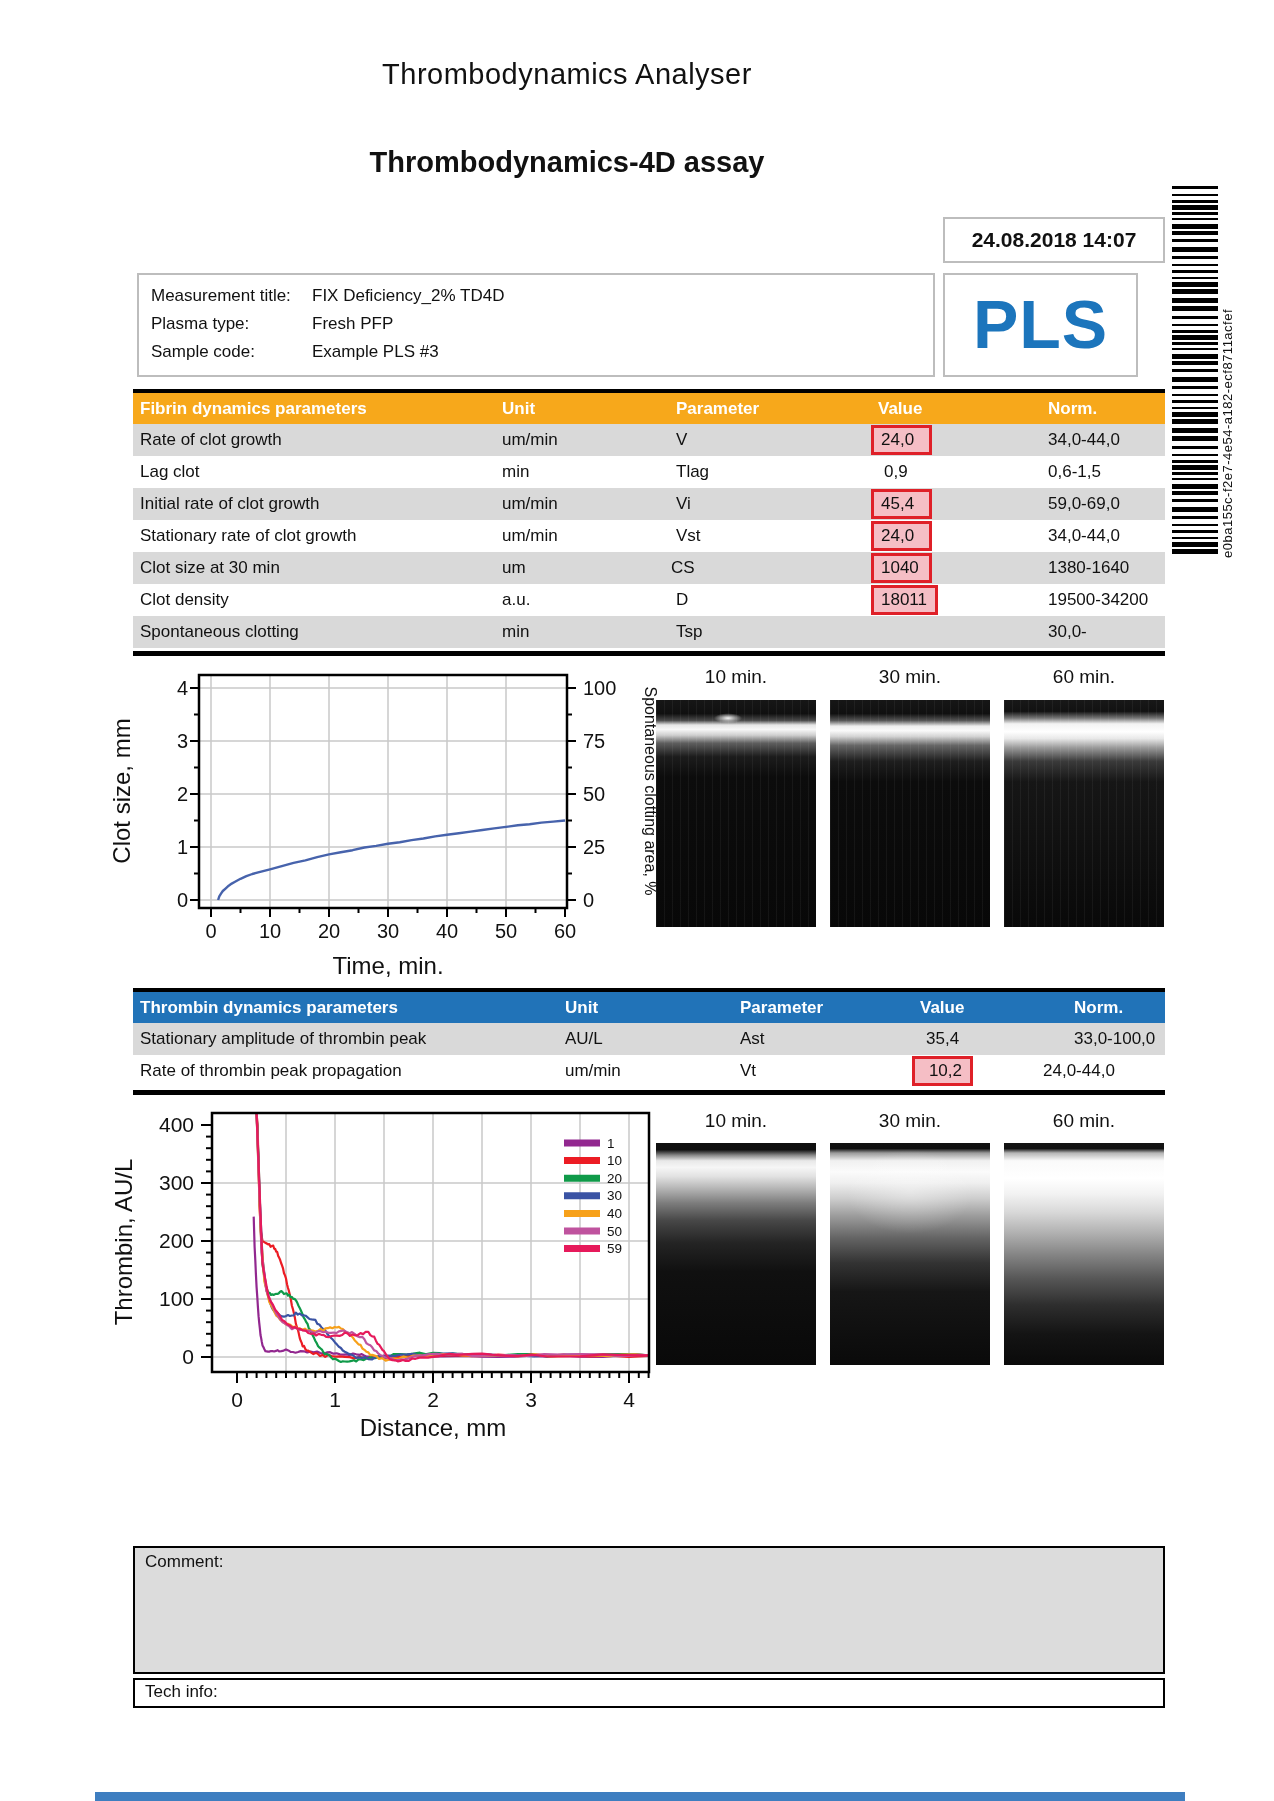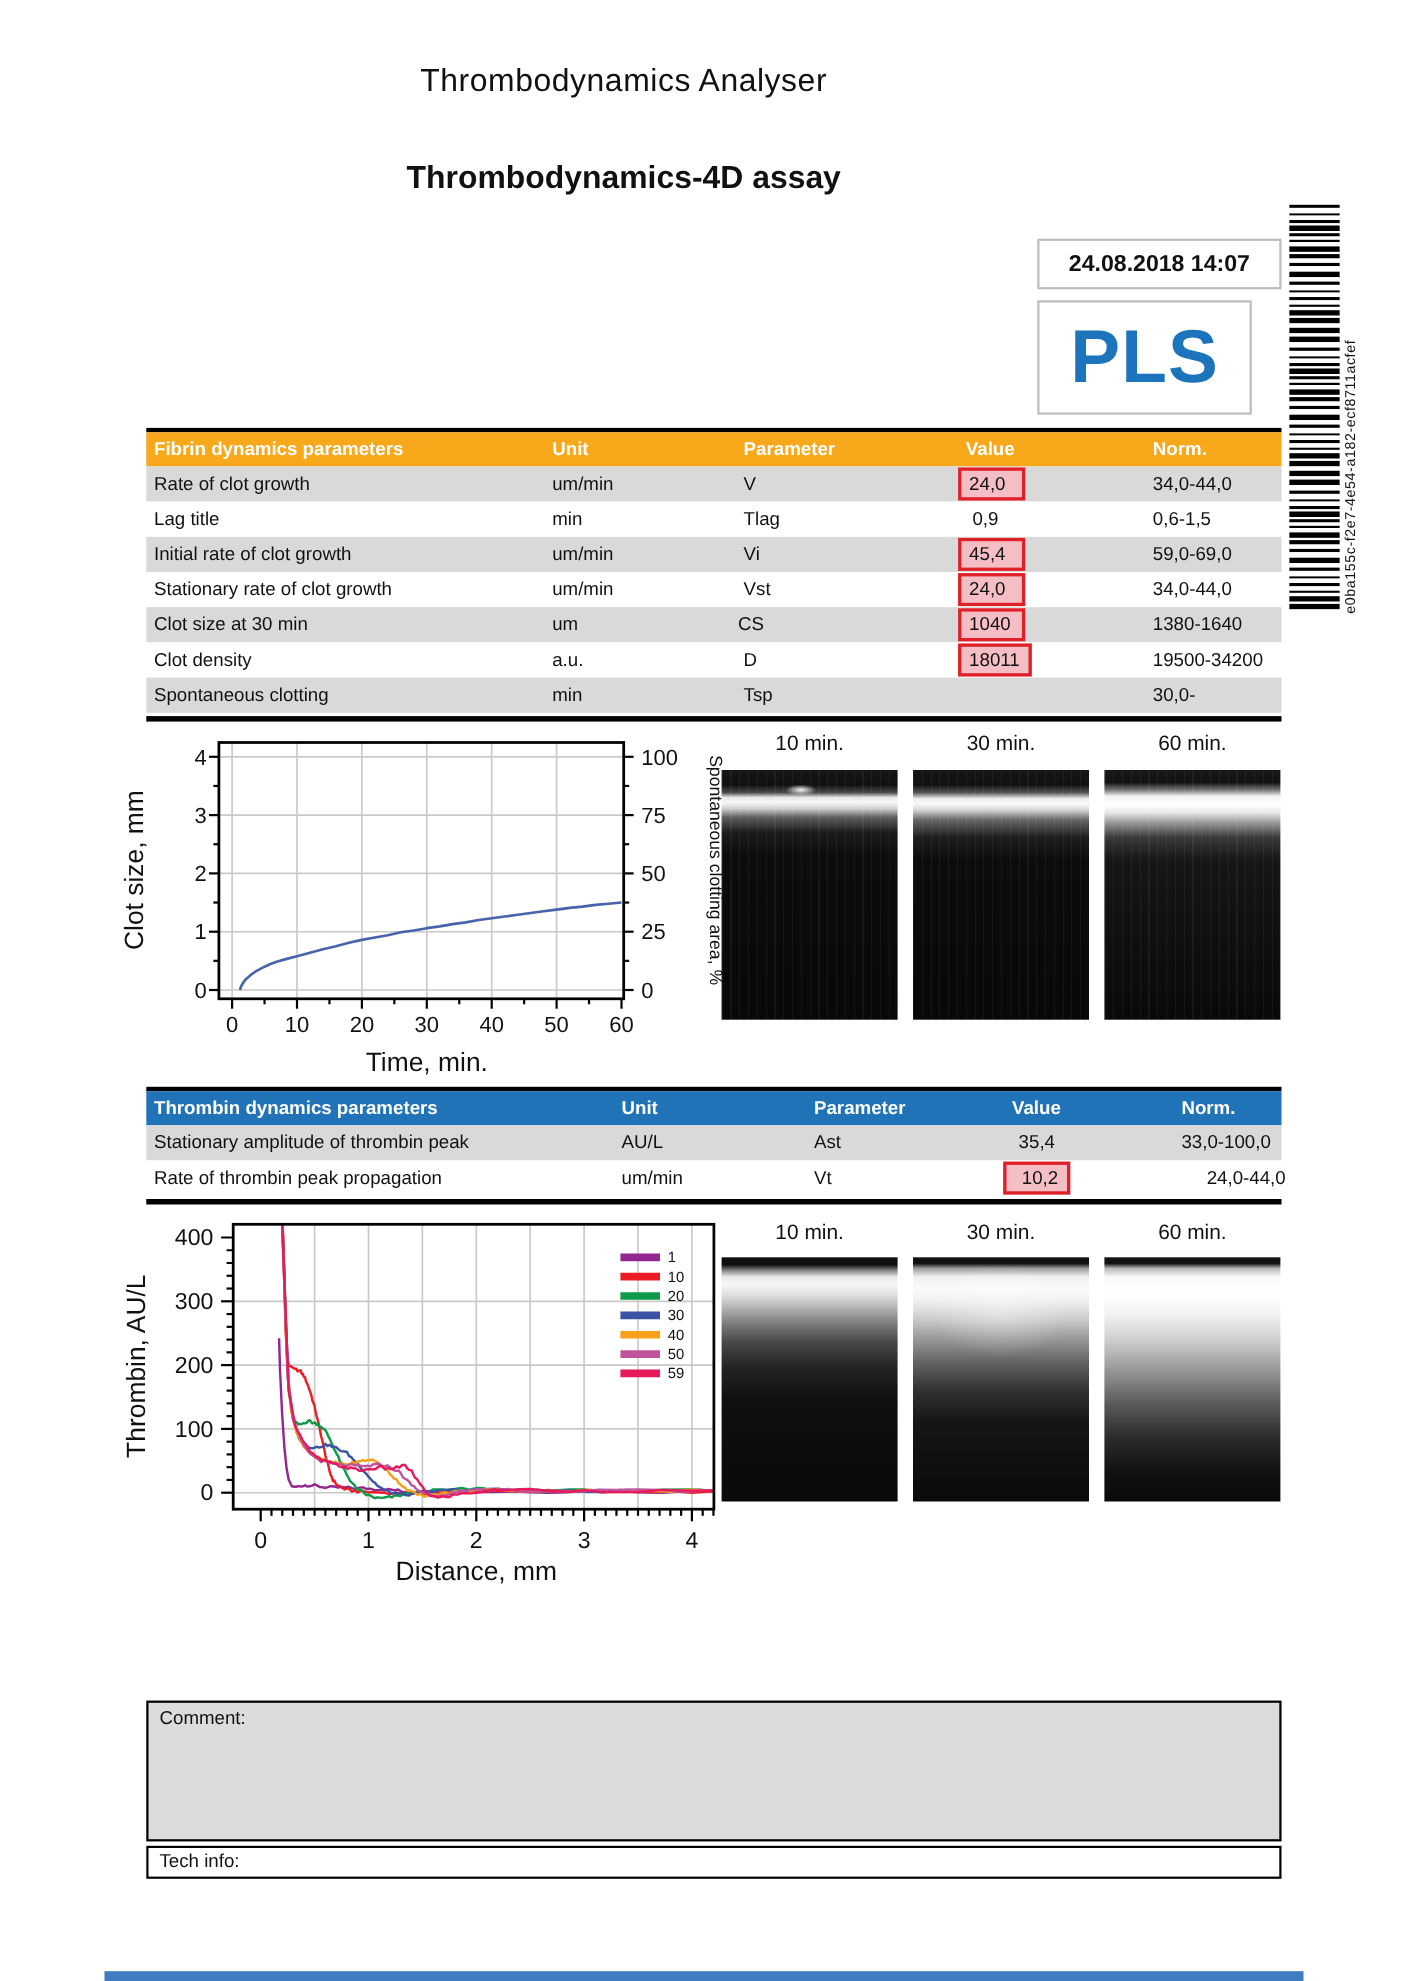--- a/index.html
+++ b/index.html
@@ -56,20 +56,34 @@
 <div class="page">
 
   <div class="abs center title" style="left:133px;top:58px;width:868px;">Thrombodynamics Analyser</div>
 
   <div class="abs center subtitle" style="left:133px;top:146px;width:868px;">Thrombodynamics-4D assay</div>
 
   <div class="abs box" style="left:943px;top:217px;width:222px;height:46px;">
     <div class="datetext">24.08.2018 14:07</div>
   </div>
 
+  <div class="abs box" style="left:137px;top:273px;width:798px;height:104px;">
+    <div class="meas-row" style="top:7px;width:780px;">
+      <span class="meas-label">Measurement title:</span>
+      <span class="meas-value">FIX Deficiency_2% TD4D</span>
+    </div>
+    <div class="meas-row" style="top:35px;width:780px;">
+      <span class="meas-label">Plasma type:</span>
+      <span class="meas-value">Fresh PFP</span>
+    </div>
+    <div class="meas-row" style="top:63px;width:780px;">
+      <span class="meas-label">Sample code:</span>
+      <span class="meas-value">Example PLS #3</span>
+    </div>
+  </div>
 
   <div class="abs box" style="left:943px;top:273px;width:195px;height:104px;">
     <div class="pls">PLS</div>
   </div>
 
   <div class="barcode">
       <div style="height: 3px; background: rgb(0, 0, 0);"></div>
       <div style="height: 5px; background: rgb(255, 255, 255);"></div>
       <div style="height: 2px; background: rgb(0, 0, 0);"></div>
       <div style="height: 4px; background: rgb(255, 255, 255);"></div>
@@ -186,21 +200,21 @@
         <span style="left: 915px;">Norm.</span>
       </div>
       <div class="trow alt">
         <span class="cell" style="left: 7px;">Rate of clot growth</span>
         <span class="cell" style="left: 369px;">um/min</span>
         <span class="cell" style="left: 543px;">V</span>
         <span class="flagbox" style="left: 738px;">24,0</span>
         <span class="cell" style="left: 915px;">34,0-44,0</span>
       </div>
       <div class="trow">
-        <span class="cell" style="left: 7px;">Lag title</span>
+        <span class="cell" style="left: 7px;">Lag clot</span>
         <span class="cell" style="left: 369px;">min</span>
         <span class="cell" style="left: 543px;">Tlag</span>
         <span class="cell" style="left: 751px;">0,9</span>
         <span class="cell" style="left: 915px;">0,6-1,5</span>
       </div>
       <div class="trow alt">
         <span class="cell" style="left: 7px;">Initial rate of clot growth</span>
         <span class="cell" style="left: 369px;">um/min</span>
         <span class="cell" style="left: 543px;">Vi</span>
         <span class="flagbox" style="left: 738px;">45,4</span>
@@ -326,21 +340,21 @@
         <span class="cell" style="left: 432px;">AU/L</span>
         <span class="cell" style="left: 607px;">Ast</span>
         <span class="cell" style="left: 793px;">35,4</span>
         <span class="cell" style="left: 941px;">33,0-100,0</span>
       </div>
       <div class="trow">
         <span class="cell" style="left: 7px;">Rate of thrombin peak propagation</span>
         <span class="cell" style="left: 432px;">um/min</span>
         <span class="cell" style="left: 607px;">Vt</span>
         <span class="flagbox" style="left: 779px; text-align: right;">10,2</span>
-        <span class="cell" style="left: 964px;">24,0-44,0</span>
+        <span class="cell" style="left: 910px;">24,0-44,0</span>
       </div>
     </div>
   <div class="bar-black" style="top:1090px;height:5px;"></div>
 
   <svg class="abs" style="left:100px;top:1095px;" width="580" height="345" viewBox="0 0 580 345">
       <line x1="186" y1="18" x2="186" y2="277" stroke="#c9c9c9" stroke-width="1.5"></line>
       <line x1="235" y1="18" x2="235" y2="277" stroke="#c9c9c9" stroke-width="1.5"></line>
       <line x1="284" y1="18" x2="284" y2="277" stroke="#c9c9c9" stroke-width="1.5"></line>
       <line x1="333" y1="18" x2="333" y2="277" stroke="#c9c9c9" stroke-width="1.5"></line>
       <line x1="382" y1="18" x2="382" y2="277" stroke="#c9c9c9" stroke-width="1.5"></line>

